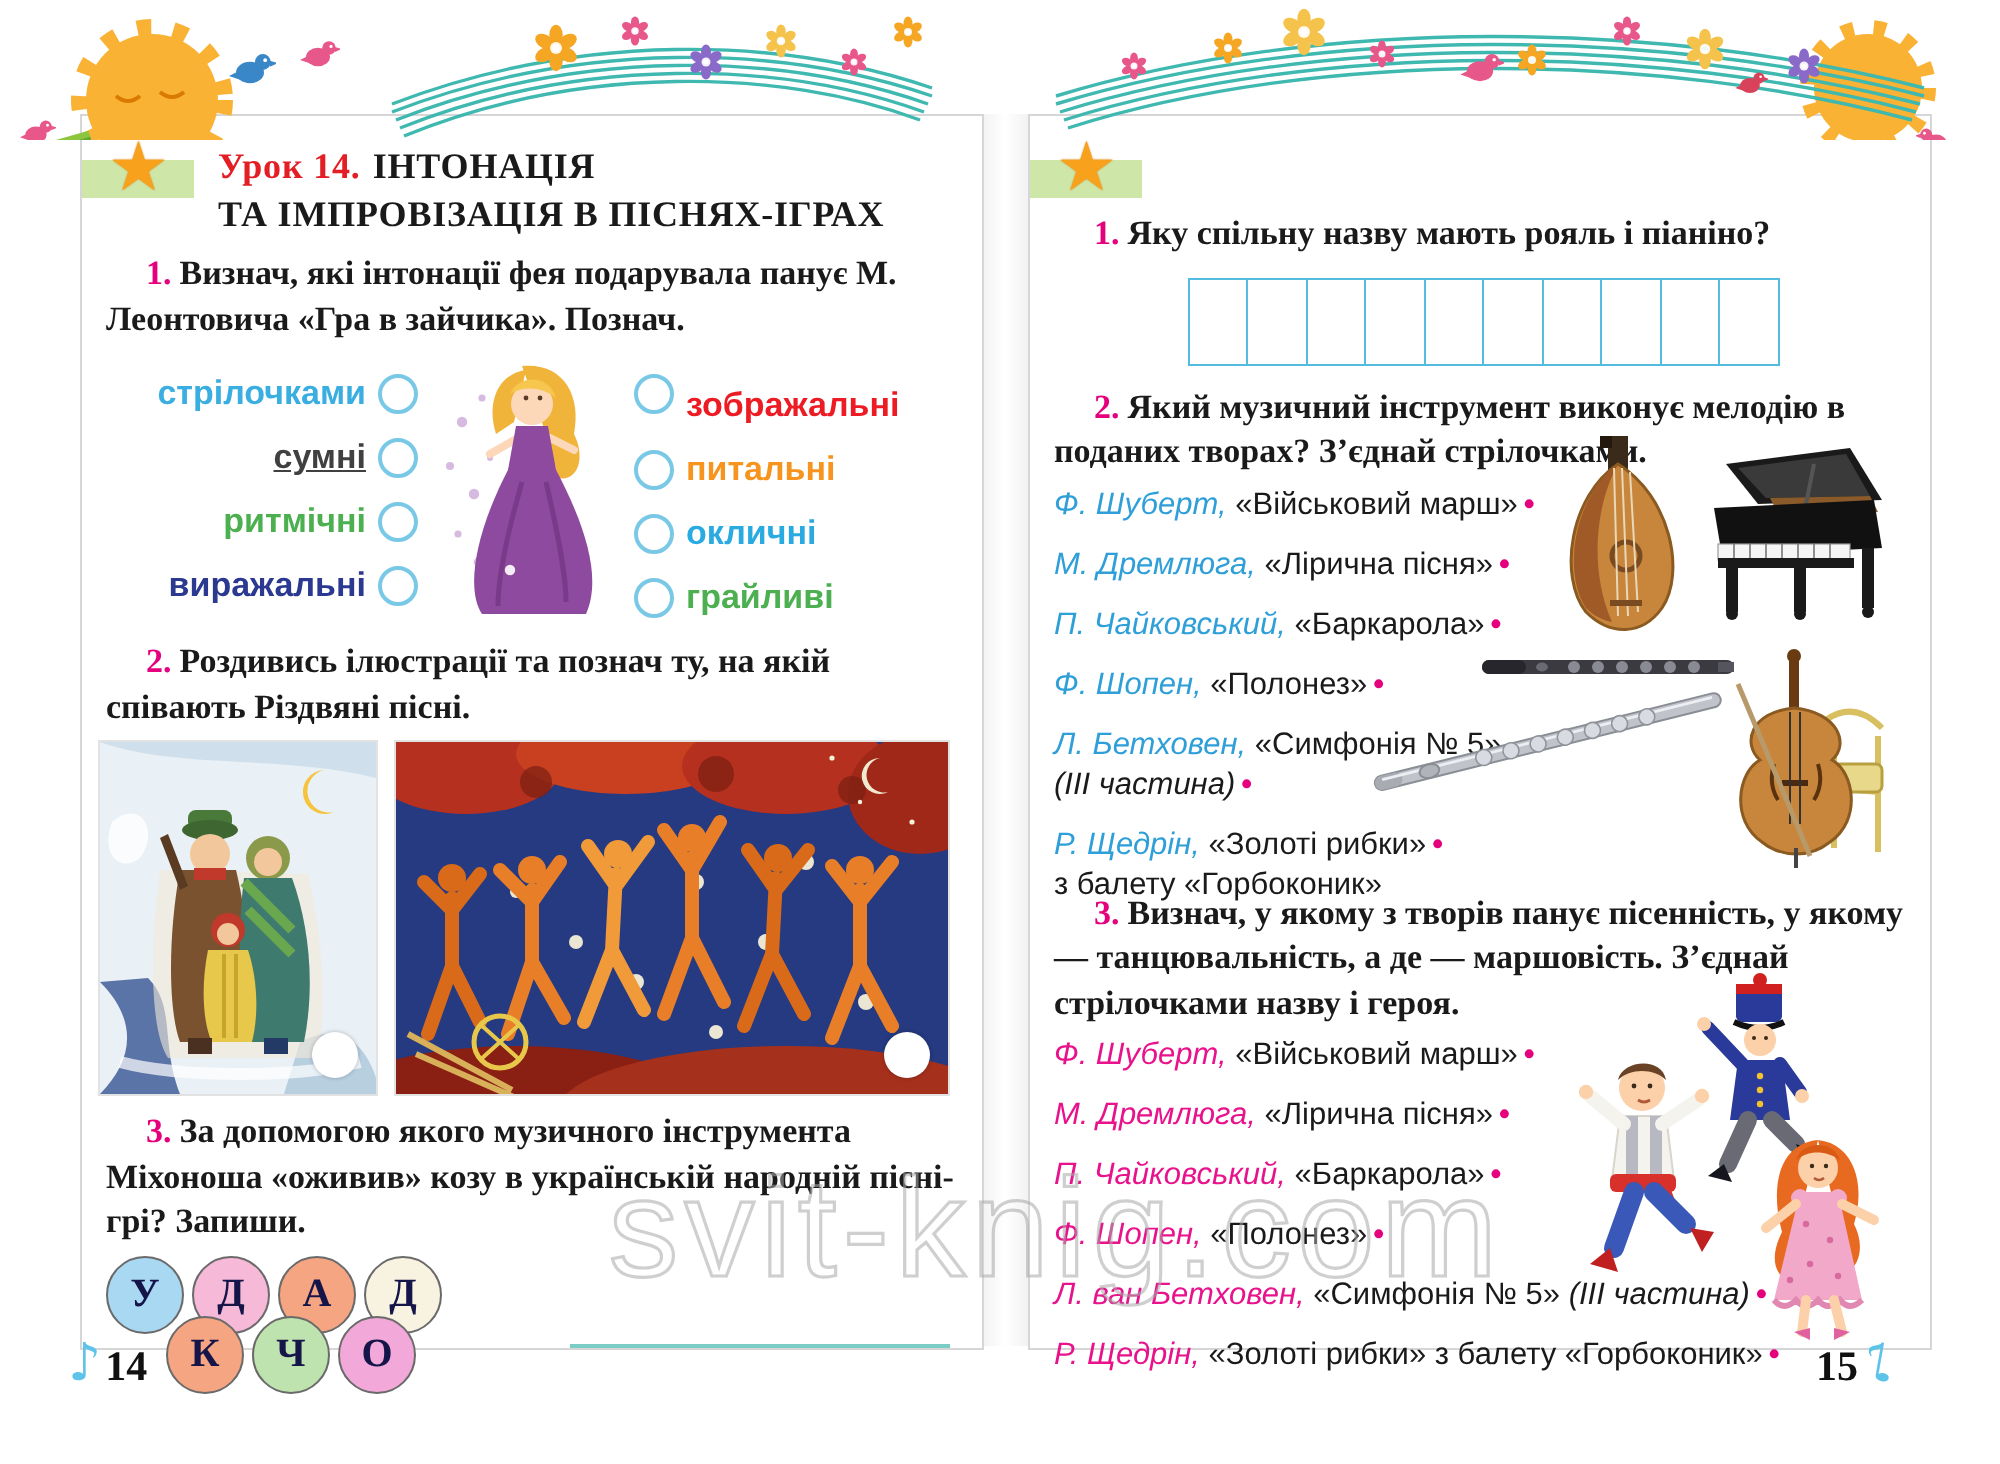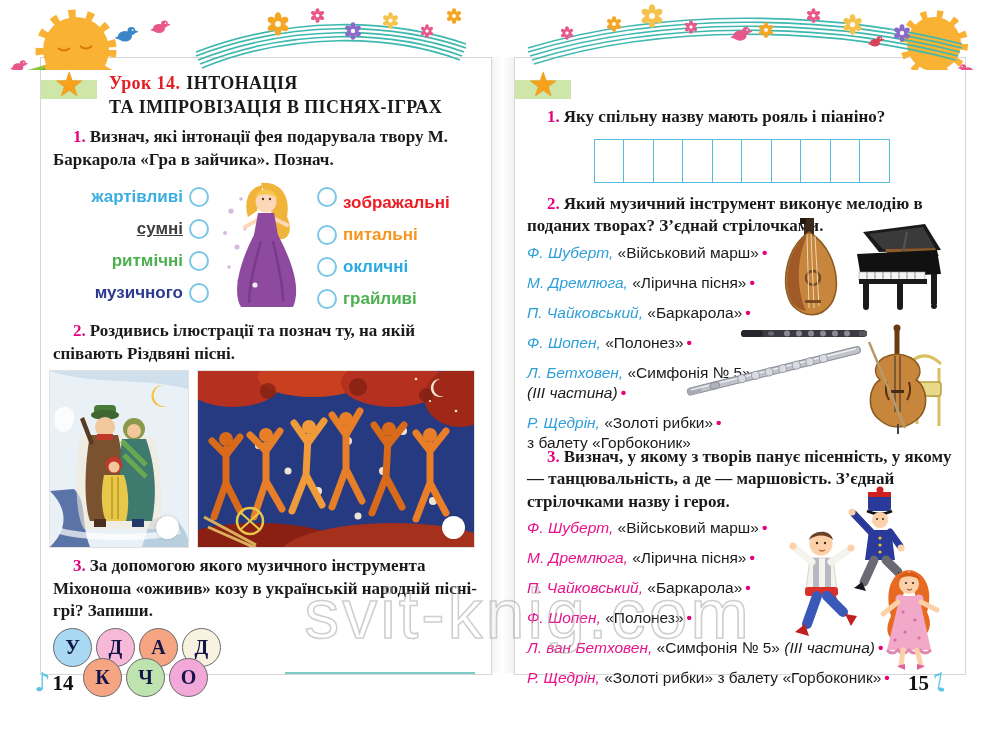--- a/index.html
+++ b/index.html
@@ -167,38 +167,38 @@
   <div class="hdr">
     <div class="banner">
       <span class="star">★</span>
     </div>
     <div class="hdr-text">
       <div><span class="lesson-label">Урок 14.</span><span>ІНТОНАЦІЯ</span></div>
       <div>ТА ІМПРОВІЗАЦІЯ В ПІСНЯХ-ІГРАХ</div>
     </div>
   </div>
 
-  <p class="task"><span class="tnum">1.</span><span>Визнач, які інтонації фея подарувала твору М. Баркарола «Гра в зайчика». Познач.</span></p>
+  <p class="task"><span class="tnum">1.</span><span>Визнач, які інтонації фея подарувала панує М. Леонтовича «Гра в зайчика». Познач.</span></p>
 
   <div class="options-row">
     <div class="opt-col left">
       <div class="opt">
-        <span style="color: rgb(58, 174, 224);">жартівливі</span>
+        <span style="color: rgb(58, 174, 224);">стрілочками</span>
         <span class="mark-circle"></span>
       </div>
       <div class="opt">
         <span style="color: #404040; text-decoration: underline;">сумні</span>
         <span class="mark-circle"></span>
       </div>
       <div class="opt">
         <span style="color: rgb(76, 176, 80);">ритмічні</span>
         <span class="mark-circle"></span>
       </div>
       <div class="opt">
-        <span style="color: rgb(43, 57, 144);">музичного</span>
+        <span style="color: rgb(43, 57, 144);">виражальні</span>
         <span class="mark-circle"></span>
       </div>
     </div>
 
     <div class="fairy-wrap">
       <svg width="96" height="136" viewBox="0 0 96 136">
         <g opacity="0.75" fill="#c9a3d6">
           <circle cx="16" cy="34" r="2.6"></circle>
             <circle cx="26" cy="22" r="1.8"></circle>
             <circle cx="10" cy="56" r="2"></circle>

